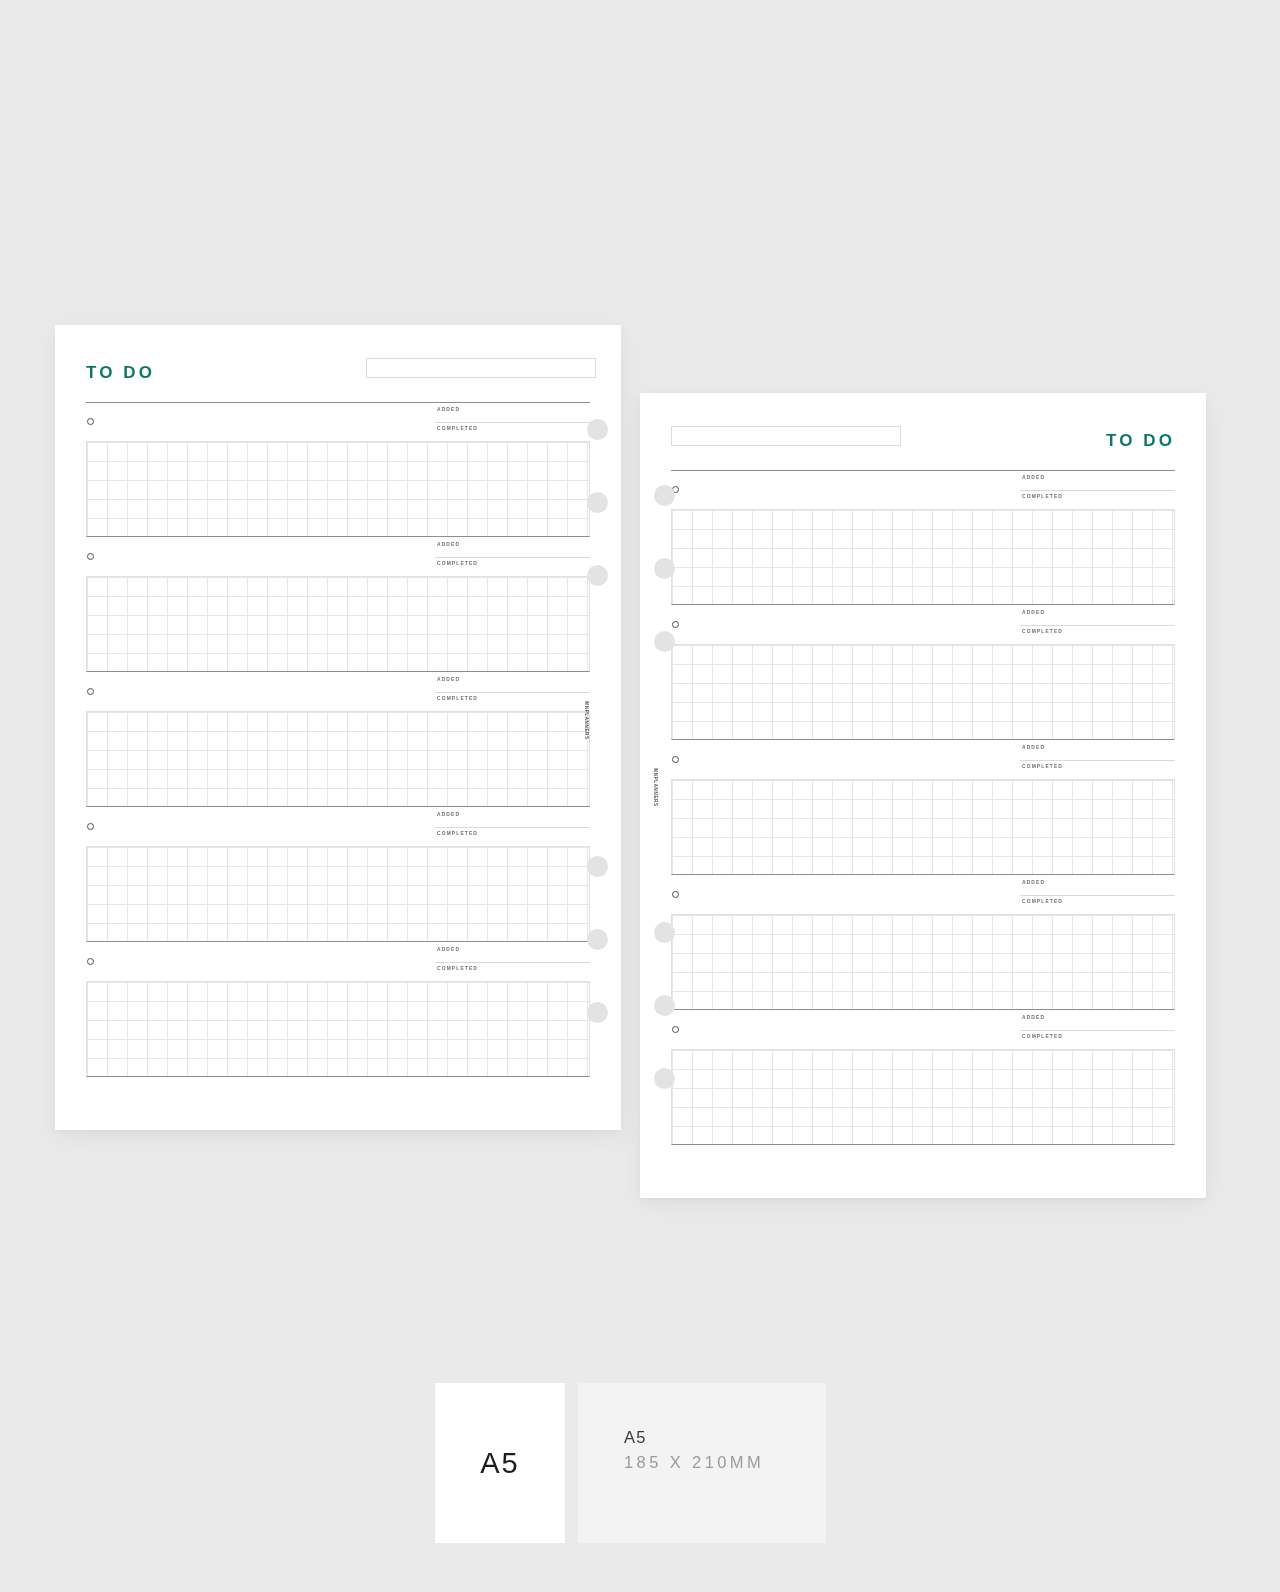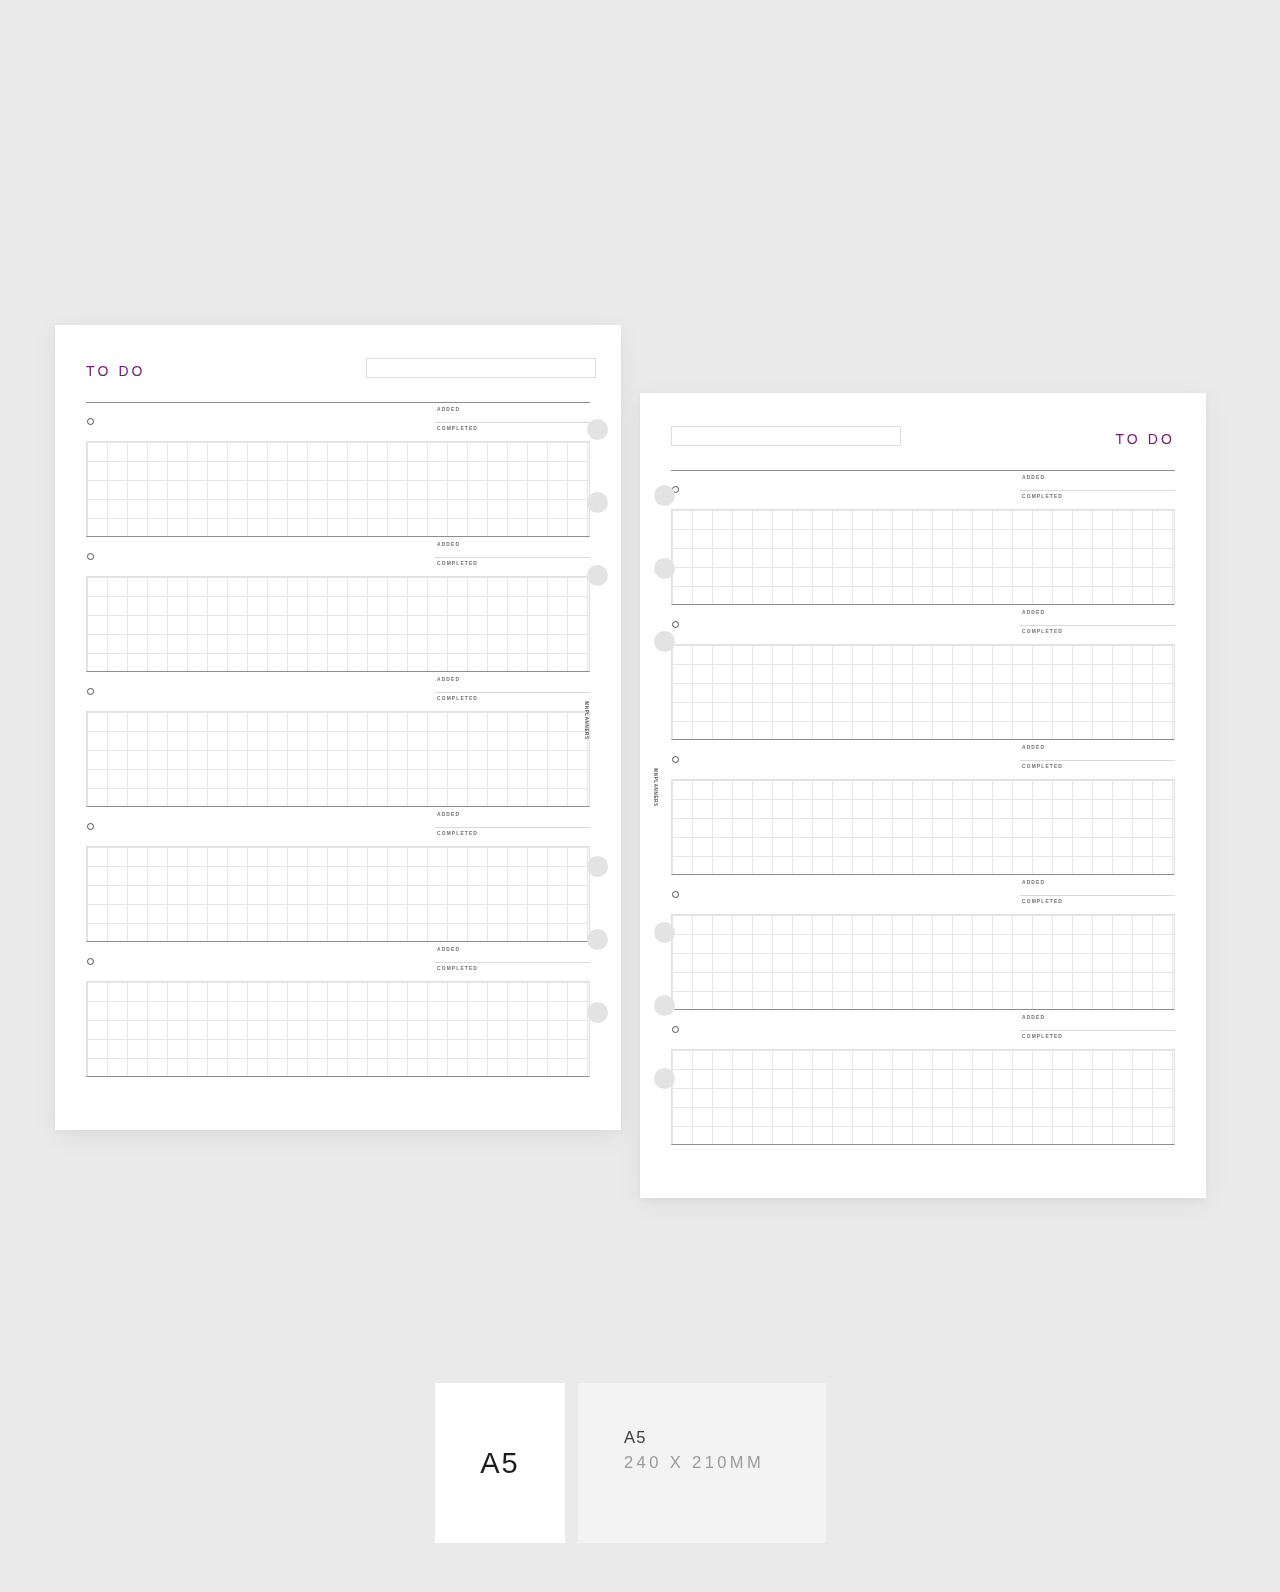--- a/index.html
+++ b/index.html
@@ -79,24 +79,24 @@
     position: absolute;
     top: 33px;
     left: 0;
     right: 0;
     height: 30px;
   }
 
   .page-title {
     position: absolute;
     top: 5px;
-    font-size: 14px;
+    font-size: 17px;
     letter-spacing: 3.1px;
-    font-weight: 400;
-    color: #701a75;
+    font-weight: 700;
+    color: #0f766e;
   }
   .title-left { left: 0; }
   .title-right { right: 0; }
 
   .title-input {
     position: absolute;
     top: 0;
     width: 230px;
     height: 20px;
     border: 1px solid #dcdcdc;
@@ -445,15 +445,15 @@
 </div>
 
 <div class="spine spine-right">MNPLANNERS</div>
 
 <div class="legend">
   <div class="legend-swatch">
     <span class="legend-swatch-text">A5</span>
   </div>
   <div class="legend-info">
     <div class="legend-size">A5</div>
-    <div class="legend-dims">240 X 210MM</div>
+    <div class="legend-dims">185 X 210MM</div>
   </div>
 </div>
 
 </body></html>

